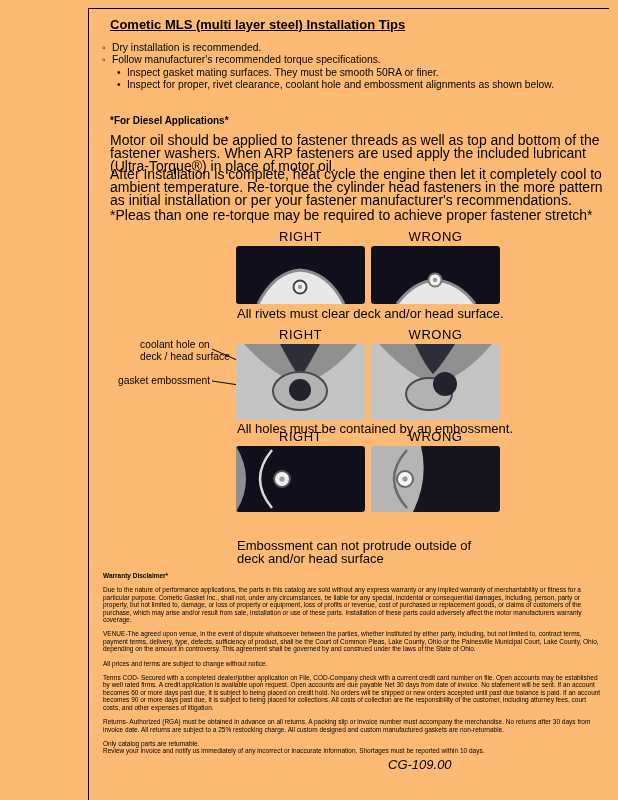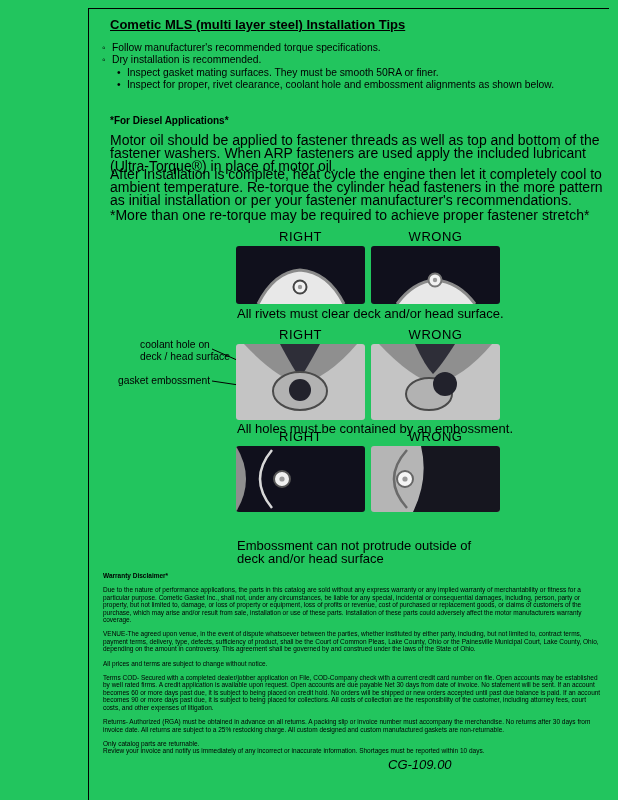--- a/index.html
+++ b/index.html
@@ -1,20 +1,20 @@
 <!DOCTYPE html>
 <html><head>
 <meta charset="utf-8">
 <style>
   html, body { margin: 0; padding: 0; background: #ffffff; }
   .page {
     position: relative;
     width: 618px;
     height: 800px;
-    background: #22c55e;
+    background: #fdba74;
     color: #000;
     font-family: "Liberation Sans", sans-serif;
     overflow: hidden;
   }
   .border-frame {
     position: absolute;
     left: 88px; top: 8px;
     width: 520px; height: 792px;
     border-top: 1.5px solid #000;
     border-left: 1.5px solid #000;
@@ -103,30 +103,30 @@
 </head>
 <body>
 
 <div class="page">
 
   <div class="border-frame"></div>
 
   <div class="title">Cometic MLS (multi layer steel) Installation Tips</div>
 
   <div class="bullets">
+    <div class="bullet-line"><span class="marker">◦</span><span>Dry installation is recommended.</span></div>
     <div class="bullet-line"><span class="marker">◦</span><span>Follow manufacturer's recommended torque specifications.</span></div>
-    <div class="bullet-line"><span class="marker">◦</span><span>Dry installation is recommended.</span></div>
     <div class="bullet-line sub"><span class="marker">•</span><span>Inspect gasket mating surfaces.  They must be smooth 50RA or finer.</span></div>
     <div class="bullet-line sub"><span class="marker">•</span><span>Inspect for proper, rivet clearance, coolant hole and embossment alignments as shown below.</span></div>
   </div>
 
   <div class="diesel-heading">*For Diesel Applications*</div>
   <div class="para para1">Motor oil should be applied to fastener threads as well as top and bottom of the fastener washers. When ARP fasteners are used apply the included lubricant (Ultra-Torque®) in place of motor oil.</div>
   <div class="para para2">After Installation is complete, heat cycle the engine then let it completely cool to ambient temperature. Re-torque the cylinder head fasteners in the more pattern as initial installation or per your fastener manufacturer's recommendations.</div>
-  <div class="para para3">*More than one re-torque may be required to achieve proper fastener stretch*</div>
+  <div class="para para3">*Pleas than one re-torque may be required to achieve proper fastener stretch*</div>
 
   <div class="diag-label" style="left:236px; top:229px;">RIGHT</div>
   <div class="diag-label" style="left:371px; top:229px;">WRONG</div>
 
   <div class="diag-img" style="left:236px; top:246px;">
     <svg viewBox="0 0 129 58" width="129" height="58">
       <rect width="129" height="58" fill="#10101c"></rect>
       <path d="M22,58 Q38,26 64,24 Q92,26 108,58 Z" fill="#e8e8e8"></path>
       <path d="M22,58 Q38,26 64,24 Q92,26 108,58" fill="none" stroke="#8a8a8a" stroke-width="3"></path>
       <circle cx="64" cy="41" r="6.5" fill="#f2f2f2" stroke="#444" stroke-width="2"></circle>

